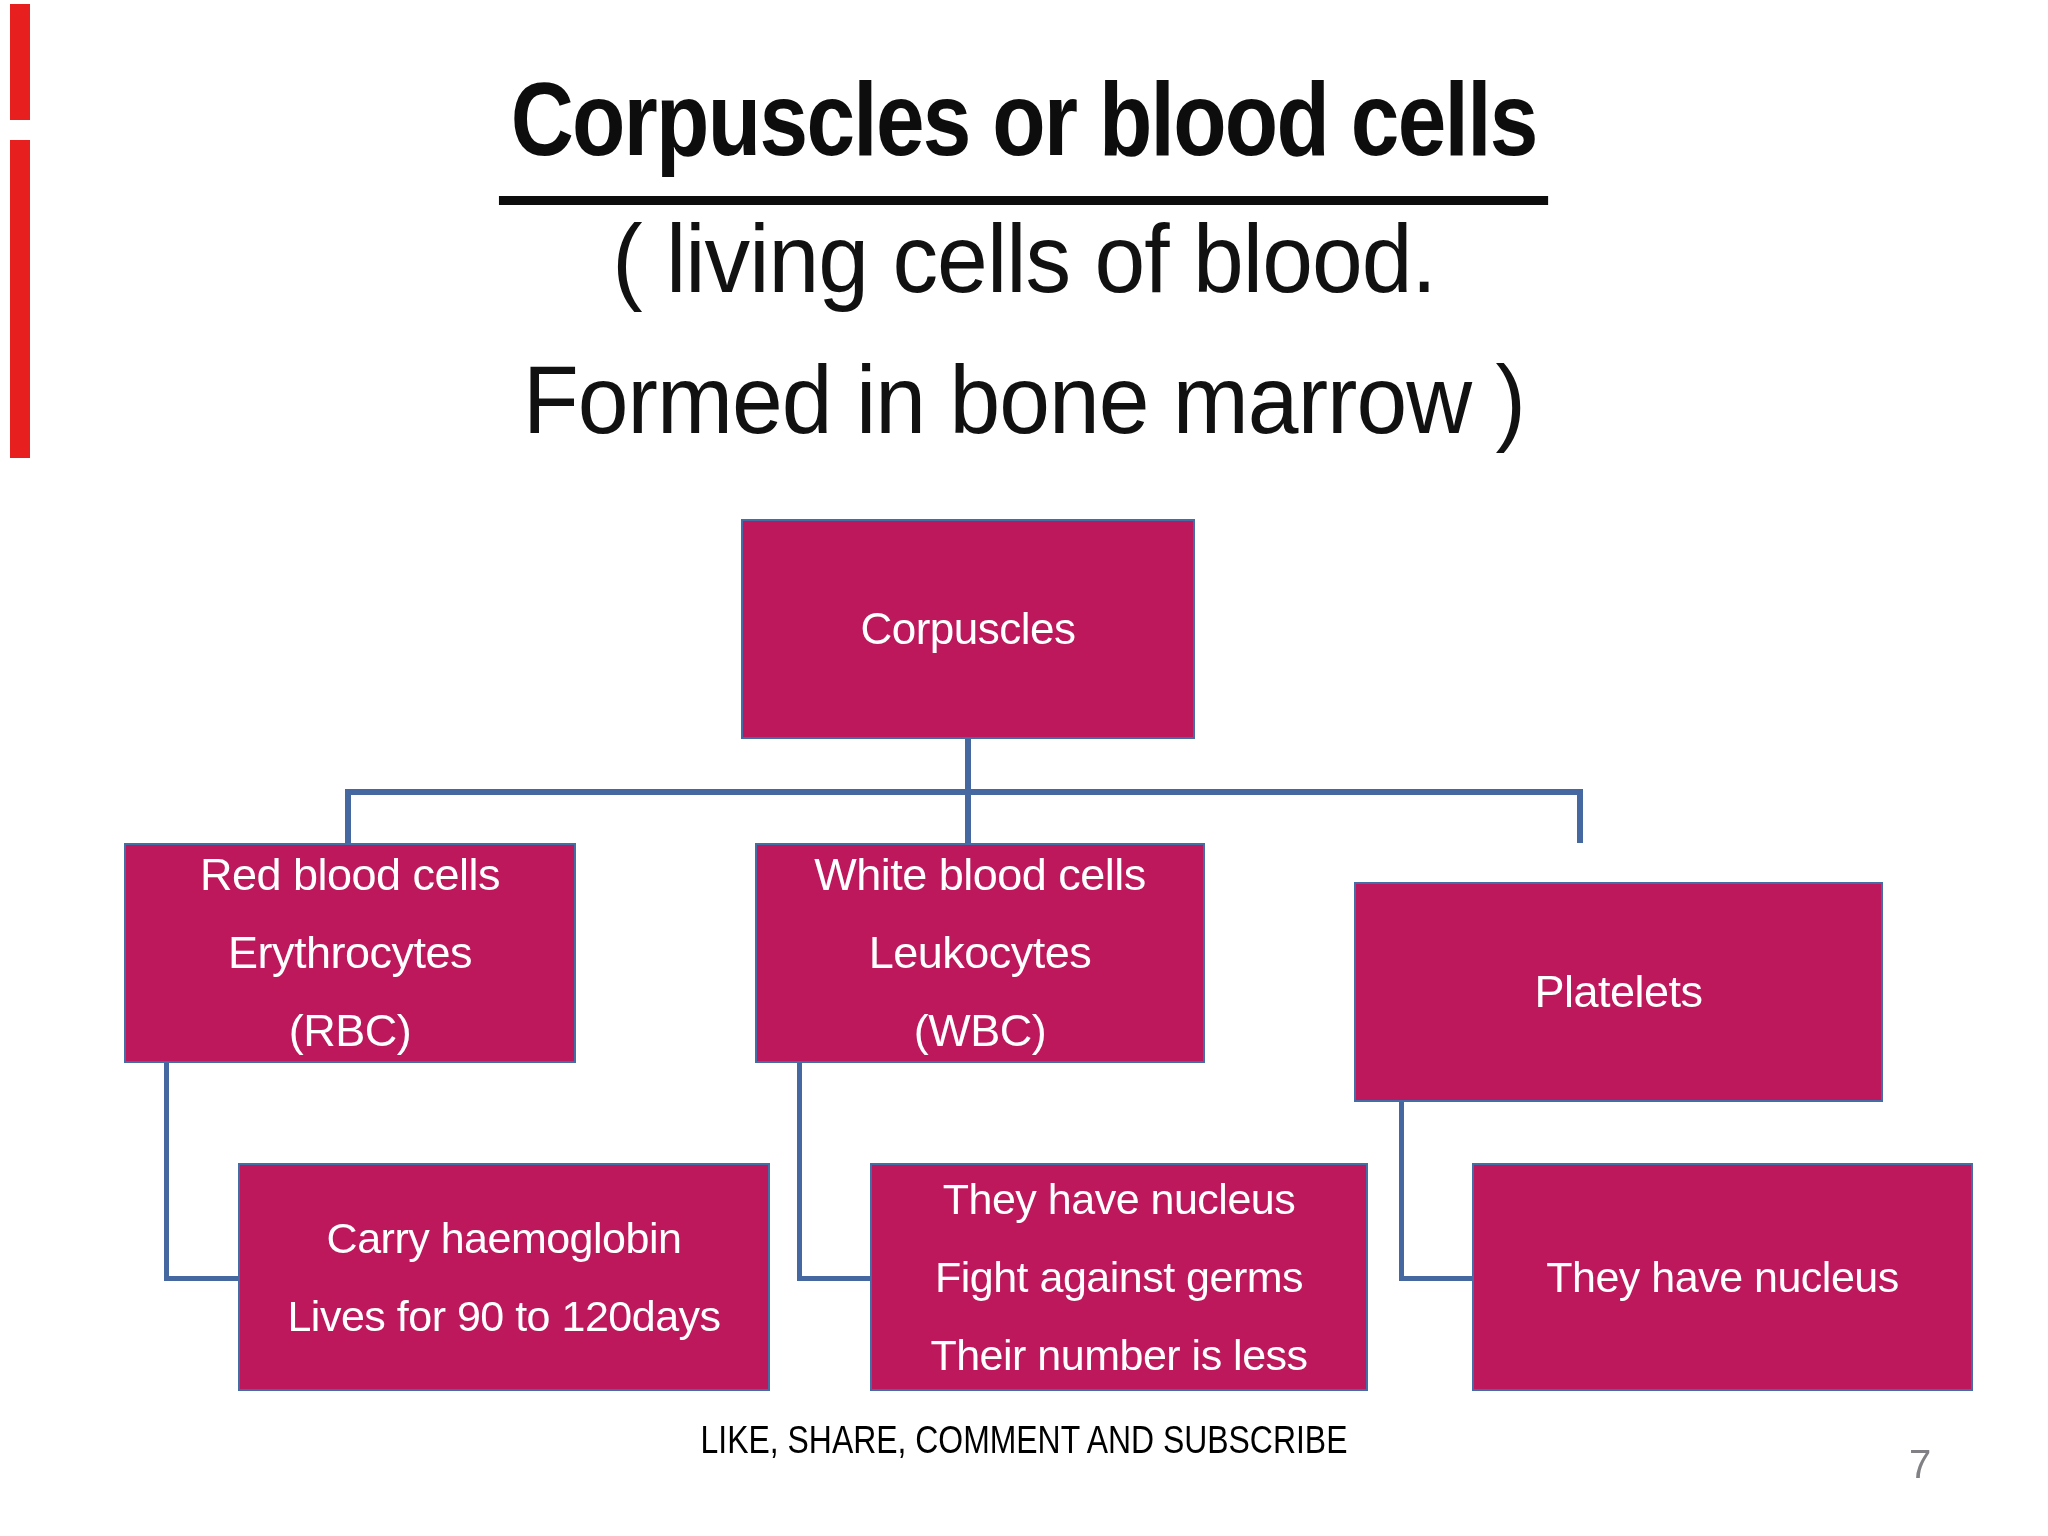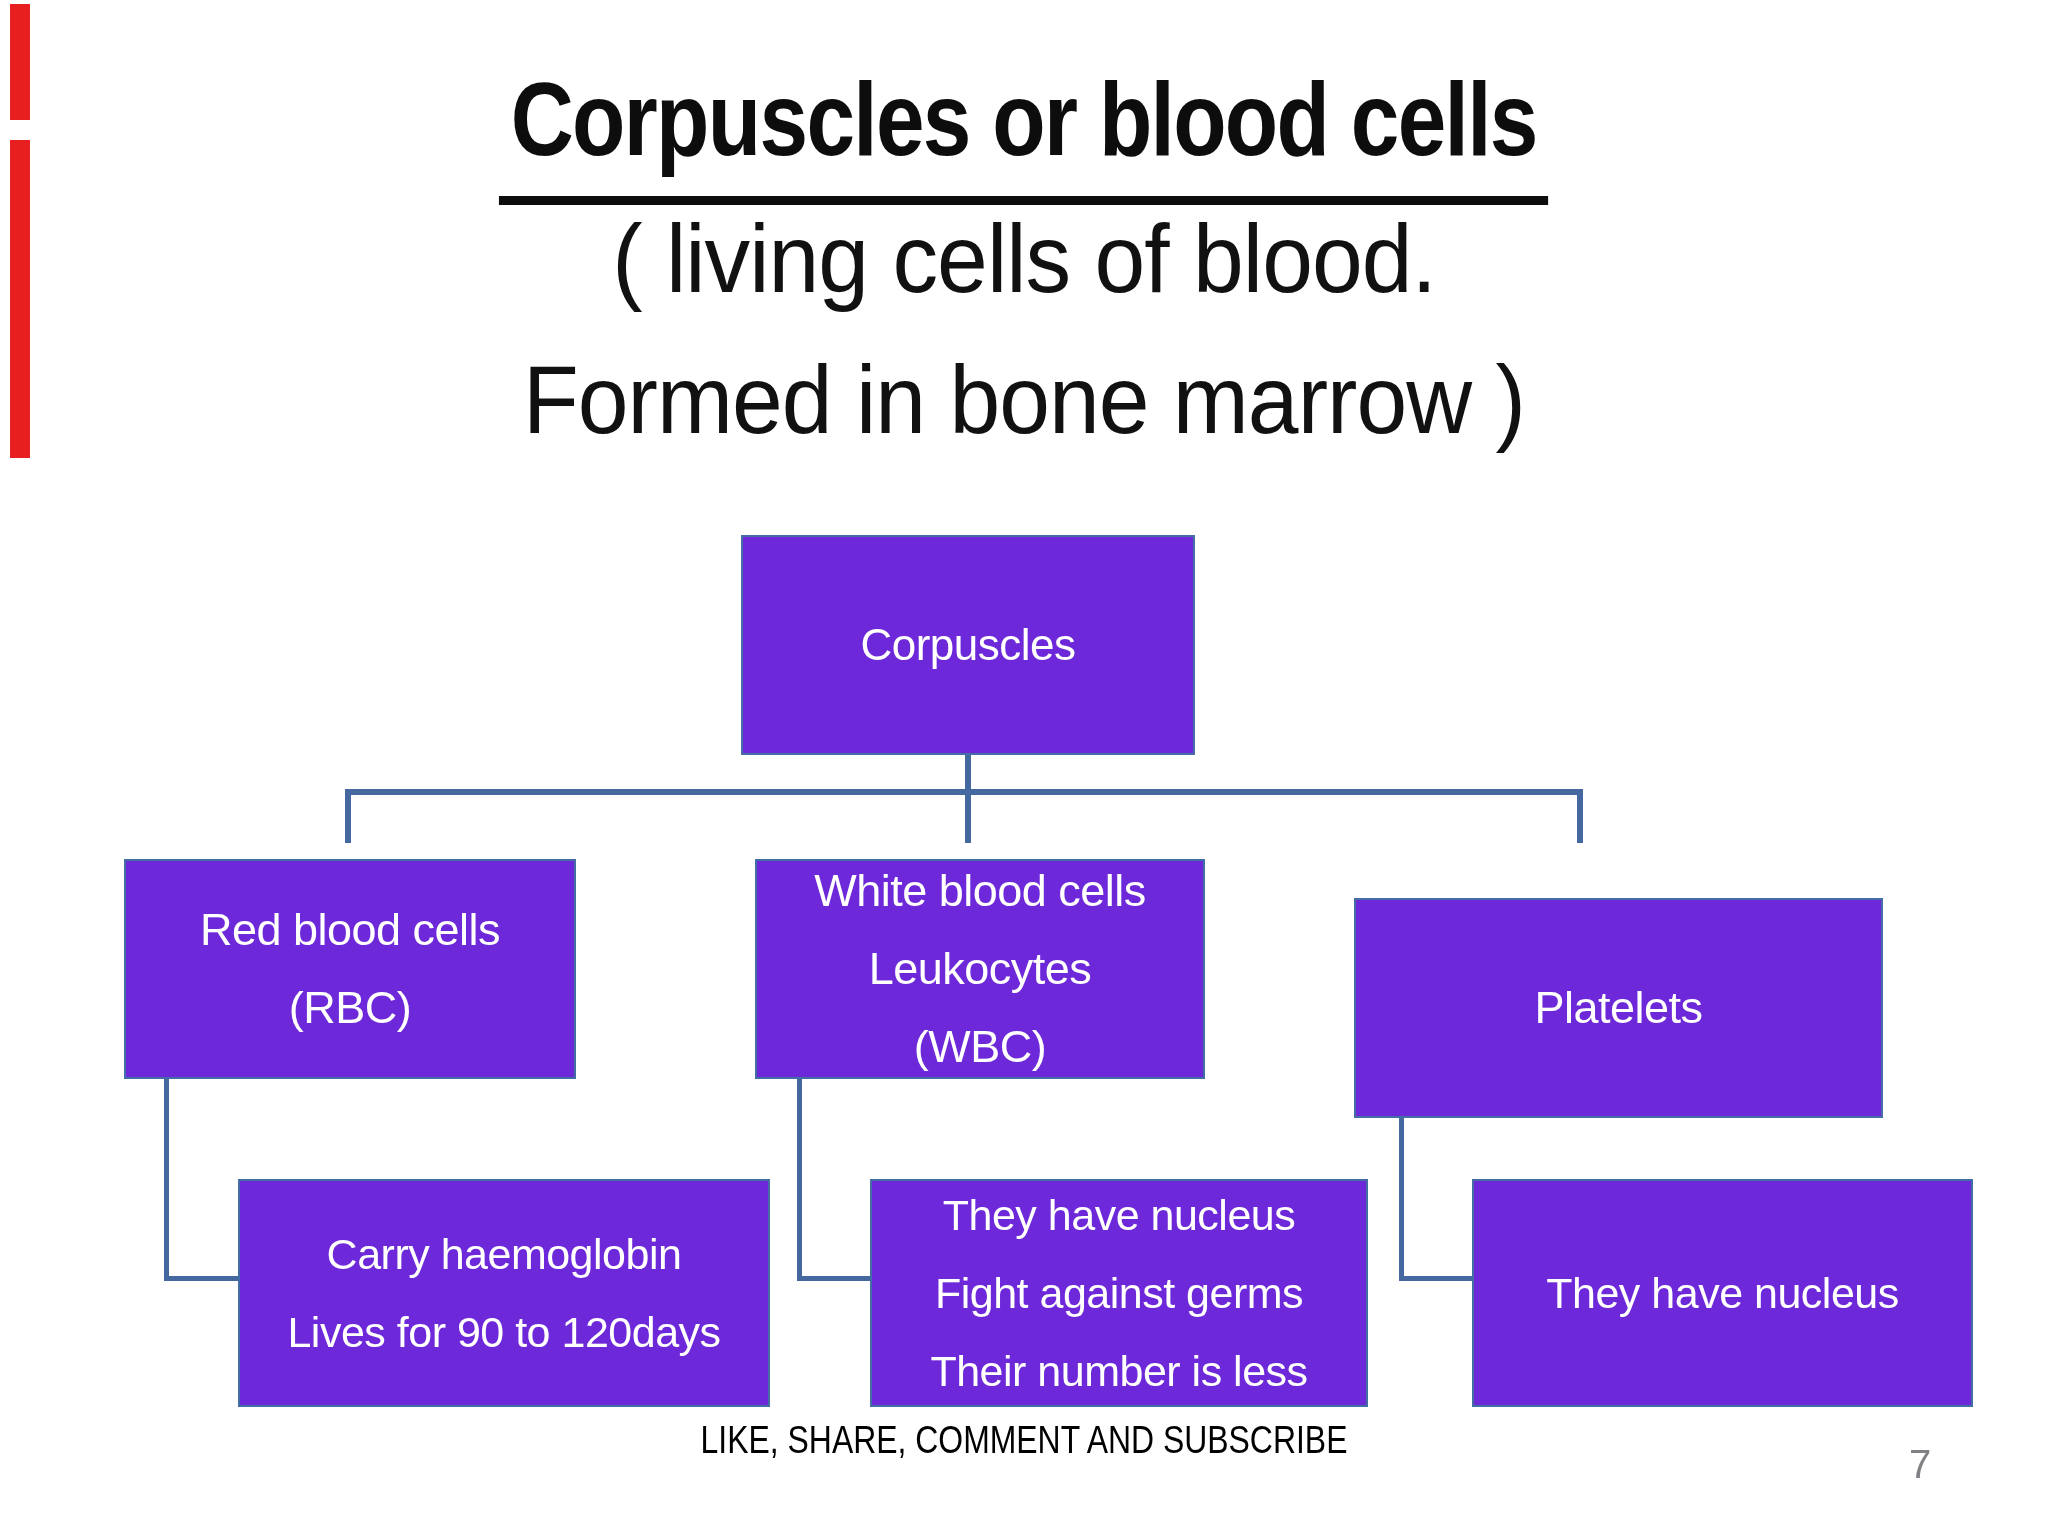--- a/index.html
+++ b/index.html
@@ -14,23 +14,23 @@
   
   .title-wrap{position:absolute;top:44px;left:0;width:2048px;text-align:center;}
   .title-line{display:inline-block;font-size:104px;font-weight:bold;color:#0d0d0d;
       letter-spacing:-2px;line-height:150px;transform:scaleX(0.84);transform-origin:center;
       border-bottom:9px solid #0d0d0d;padding:0 14px 2px 14px;}
   .subtitle{position:absolute;top:188px;left:0;width:2048px;text-align:center;
       font-size:96px;color:#111;line-height:141px;letter-spacing:-1px;}
   .subtitle div{transform:scaleX(0.95);transform-origin:center;}
 
   
-  .node{position:absolute;background:#6d28d9;border:2px solid #446da6;
+  .node{position:absolute;background:#be185d;border:2px solid #446da6;
       box-sizing:border-box;display:flex;flex-direction:column;justify-content:center;
-      align-items:center;color:#ffffff;text-align:center;margin-top:16px;}
+      align-items:center;color:#ffffff;text-align:center;}
   .node .ln{line-height:78px;font-size:45px;letter-spacing:-0.5px;white-space:nowrap;}
   .node.small .ln{font-size:43px;}
 
   .box-root{left:741px;top:519px;width:454px;height:220px;}
   .box-root .ln{font-size:44px;}
   .box-rbc{left:124px;top:843px;width:452px;height:220px;}
   .box-wbc{left:755px;top:843px;width:450px;height:220px;}
   .box-plt{left:1354px;top:882px;width:529px;height:220px;}
   .box-rbc-d{left:238px;top:1163px;width:532px;height:228px;}
   .box-wbc-d{left:870px;top:1163px;width:498px;height:228px;}
@@ -83,20 +83,21 @@
 <div class="conn elb-h e2"></div>
 <div class="conn elb-v e3"></div>
 <div class="conn elb-h e3"></div>
 
 <div class="node box-root">
   <div class="ln">Corpuscles</div>
 </div>
 
 <div class="node box-rbc">
   <div class="ln">Red blood cells</div>
+  <div class="ln">Erythrocytes</div>
   <div class="ln">(RBC)</div>
 </div>
 <div class="node box-wbc">
   <div class="ln">White blood cells</div>
   <div class="ln">Leukocytes</div>
   <div class="ln">(WBC)</div>
 </div>
 <div class="node box-plt">
   <div class="ln">Platelets</div>
 </div>

